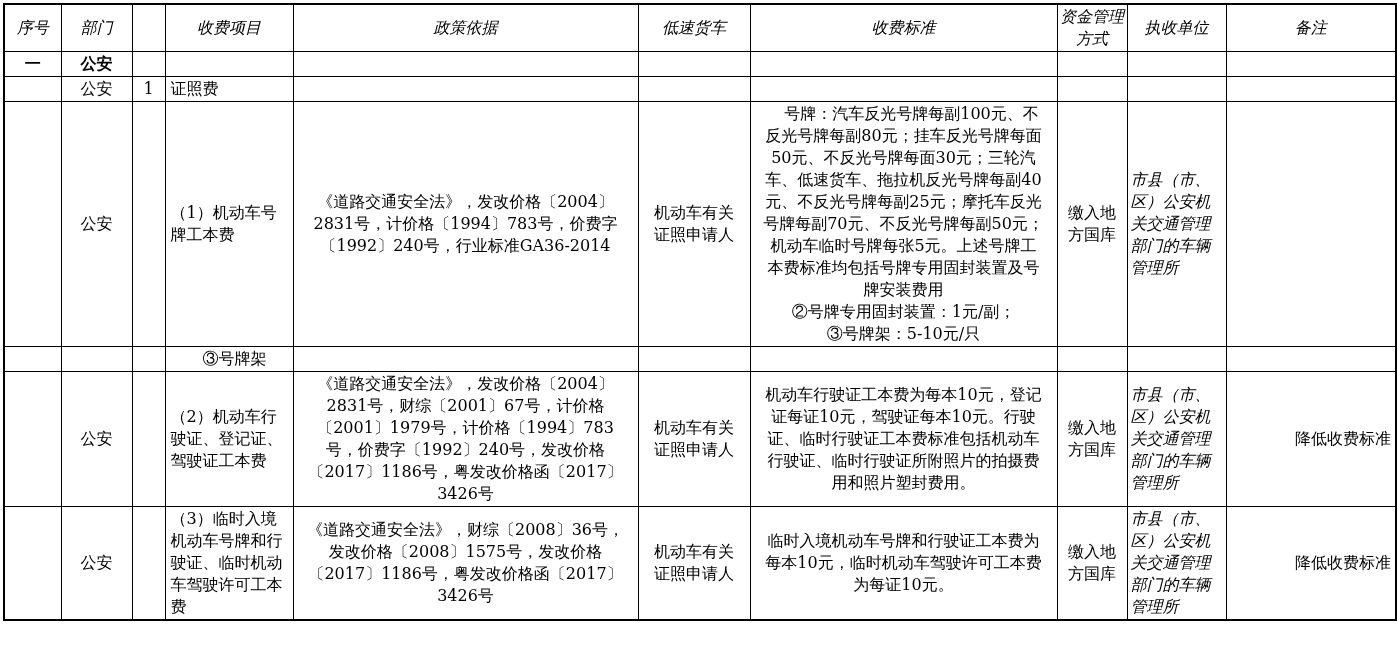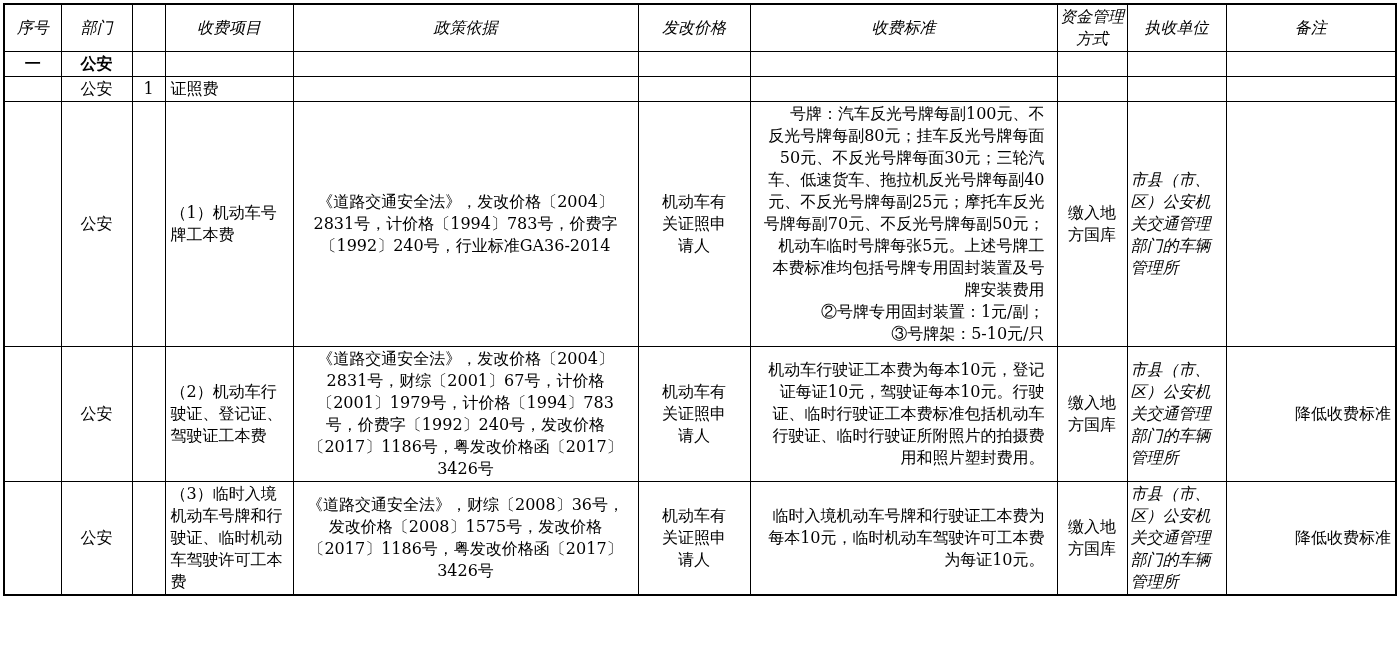--- a/index.html
+++ b/index.html
@@ -45,22 +45,22 @@
   col.c5 { width: 112px; }
   col.c6 { width: 307px; }
   col.c7 { width: 70px; }
   col.c8 { width: 99px; }
   col.c9 { width: 170px; }
 
   
   td.c0, td.c1, td.c2, td.c5, td.c7 { text-align: center; }
   td.c3 { text-align: left; padding: 1px 5px; margin-left: 40px; }
   td.c4 { text-align: center; padding: 1px 10px; }
-  td.c5 { padding: 1px 18px; }
-  td.c6 { text-align: right; padding: 1px 12px; }
+  td.c5 { padding: 1px 10px; }
+  td.c6 { text-align: center; padding: 1px 12px; }
   td.c8 { text-align: left; padding: 1px 3px; font-style: italic; }
   td.c9 { text-align: right; }
 
   
   tr.r0 { height: 22px; }
   tr.r1 { height: 22px; }
   tr.r2 { height: 238px; }
   tr.r3 { height: 40px; }
   tr.r4 { height: 40px; }
   tr.r5 { height: 24px; }
@@ -86,21 +86,21 @@
         <col class="c8">
         <col class="c9">
     </colgroup>
     <thead>
       <tr>
           <th class="c0">序号</th>
           <th class="c1">部门</th>
           <th class="c2"></th>
           <th class="c3">收费项目</th>
           <th class="c4">政策依据</th>
-          <th class="c5">发改价格</th>
+          <th class="c5">低速货车</th>
           <th class="c6">收费标准</th>
           <th class="c7">资金管理方式</th>
           <th class="c8">执收单位</th>
           <th class="c9">备注</th>
         </tr>
     </thead>
     <tbody>
         <tr class="r0 bold">
           <td class="c0">一</td>
           <td class="c1">公安</td>
@@ -132,20 +132,32 @@
           <td class="c3">（1）机动车号牌工本费</td>
           <td class="c4">《道路交通安全法》，发改价格〔2004〕2831号，计价格〔1994〕783号，价费字〔1992〕240号，行业标准GA36-2014</td>
           <td class="c5">机动车有关证照申请人</td>
           <td class="c6">　号牌：汽车反光号牌每副100元、不反光号牌每副80元；挂车反光号牌每面50元、不反光号牌每面30元；三轮汽车、低速货车、拖拉机反光号牌每副40元、不反光号牌每副25元；摩托车反光号牌每副70元、不反光号牌每副50元；机动车临时号牌每张5元。上述号牌工本费标准均包括号牌专用固封装置及号牌安装费用
 ②号牌专用固封装置：1元/副；
 ③号牌架：5-10元/只</td>
           <td class="c7">缴入地方国库</td>
           <td class="c8">市县（市、区）公安机关交通管理部门的车辆管理所</td>
           <td class="c9"></td>
         </tr>
+        <tr class="r5">
+          <td class="c0"></td>
+          <td class="c1"></td>
+          <td class="c2"></td>
+          <td class="c3">　　③号牌架</td>
+          <td class="c4"></td>
+          <td class="c5"></td>
+          <td class="c6"></td>
+          <td class="c7"></td>
+          <td class="c8"></td>
+          <td class="c9"></td>
+        </tr>
         <tr class="r6">
           <td class="c0"></td>
           <td class="c1">公安</td>
           <td class="c2"></td>
           <td class="c3">（2）机动车行驶证、登记证、驾驶证工本费</td>
           <td class="c4">《道路交通安全法》，发改价格〔2004〕2831号，财综〔2001〕67号，计价格〔2001〕1979号，计价格〔1994〕783号，价费字〔1992〕240号，发改价格〔2017〕1186号，粤发改价格函〔2017〕3426号</td>
           <td class="c5">机动车有关证照申请人</td>
           <td class="c6">机动车行驶证工本费为每本10元，登记证每证10元，驾驶证每本10元。行驶证、临时行驶证工本费标准包括机动车行驶证、临时行驶证所附照片的拍摄费用和照片塑封费用。</td>
           <td class="c7">缴入地方国库</td>
           <td class="c8">市县（市、区）公安机关交通管理部门的车辆管理所</td>

